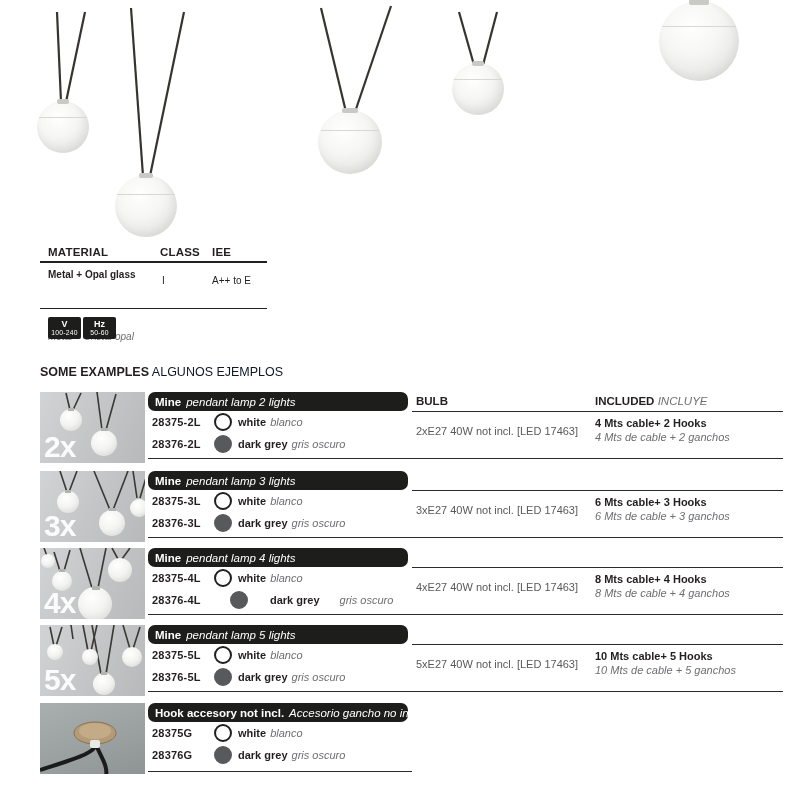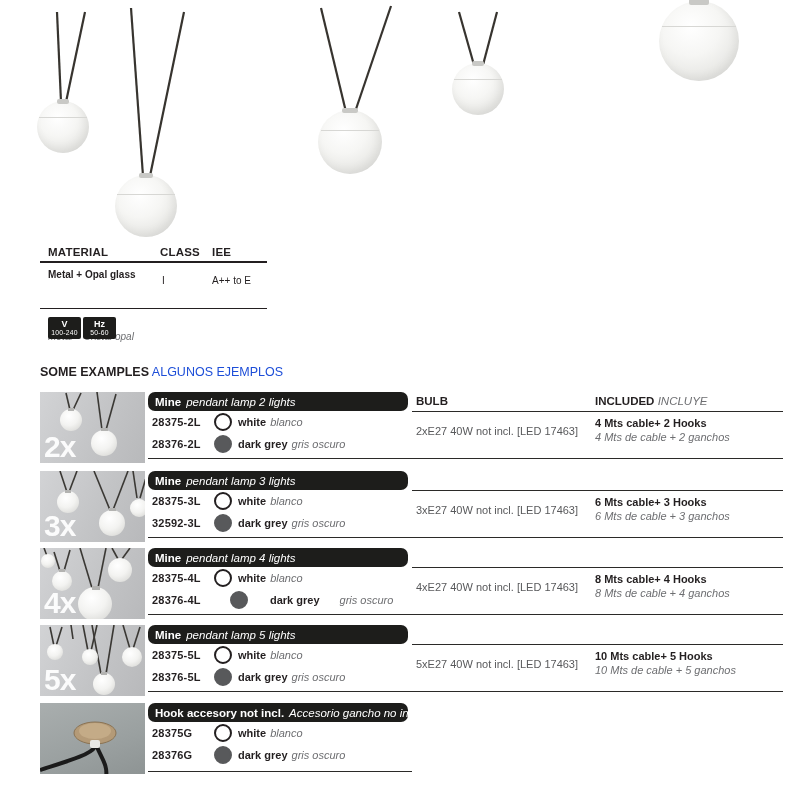--- a/index.html
+++ b/index.html
@@ -105,21 +105,21 @@
     <span class="l1">V</span>
     <span class="l2">100-240</span>
   </div>
   <div class="vhz" style="left:83px;top:317px;">
     <span class="l1">Hz</span>
     <span class="l2">50-60</span>
   </div>
 
   <div class="examples-title">
     <span class="t-boldtxt">SOME EXAMPLES</span>
-    <span style="color:#1d4ed8;">ALGUNOS EJEMPLOS</span>
+    <span style="color:#0f172a;">ALGUNOS EJEMPLOS</span>
   </div>
 
   <div class="prow" style="top:392px;">
     <div class="thumb">
       <svg width="105" height="71" viewBox="0 0 105 71">
         <g stroke="#3a3834" stroke-width="1.6" fill="none">
           <path d="M26,1 L30,18"></path>
             <path d="M41,1 L33,18"></path>
           <path d="M57,0 L62,38"></path>
             <path d="M76,2 L66,38"></path>
@@ -183,21 +183,21 @@
       <span class="bar-it">pendant lamp 3 lights</span>
     </div>
     <div class="rightline"></div>
     <div class="code-line" style="top:22px;">
       <span class="code">28375-3L</span>
       <span class="swatch white"></span>
       <span class="cname">white</span>
       <span class="t-it">blanco</span>
     </div>
     <div class="code-line" style="top:44px;">
-      <span class="code">32592-3L</span>
+      <span class="code">28376-3L</span>
       <span class="swatch dark"></span>
       <span class="cname">dark grey</span>
       <span class="t-it">gris oscuro</span>
     </div>
     <div class="bulb-cell">3xE27 40W not incl. [LED 17463]</div>
     <div class="inc1">6 Mts cable+ 3 Hooks</div>
     <div class="inc2 t-it">6 Mts de cable + 3 ganchos</div>
     <div class="sep"></div>
   </div>
 

